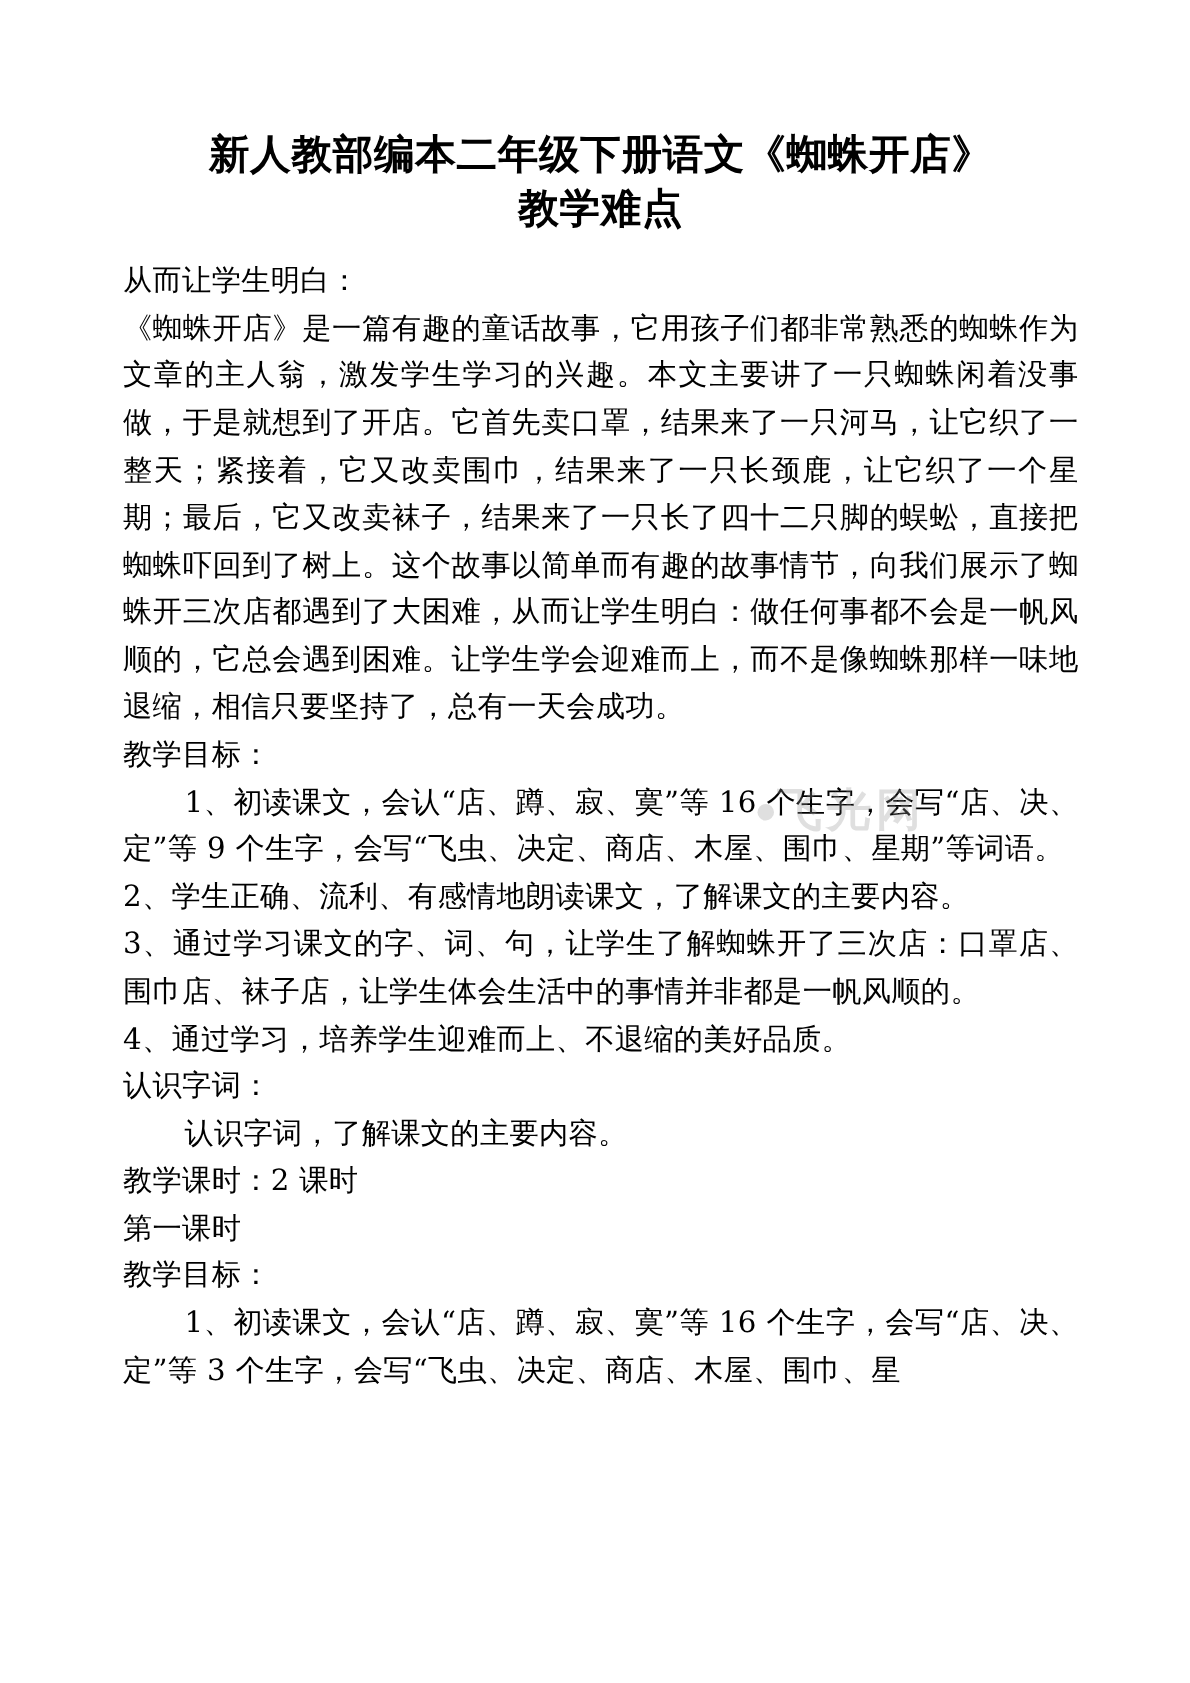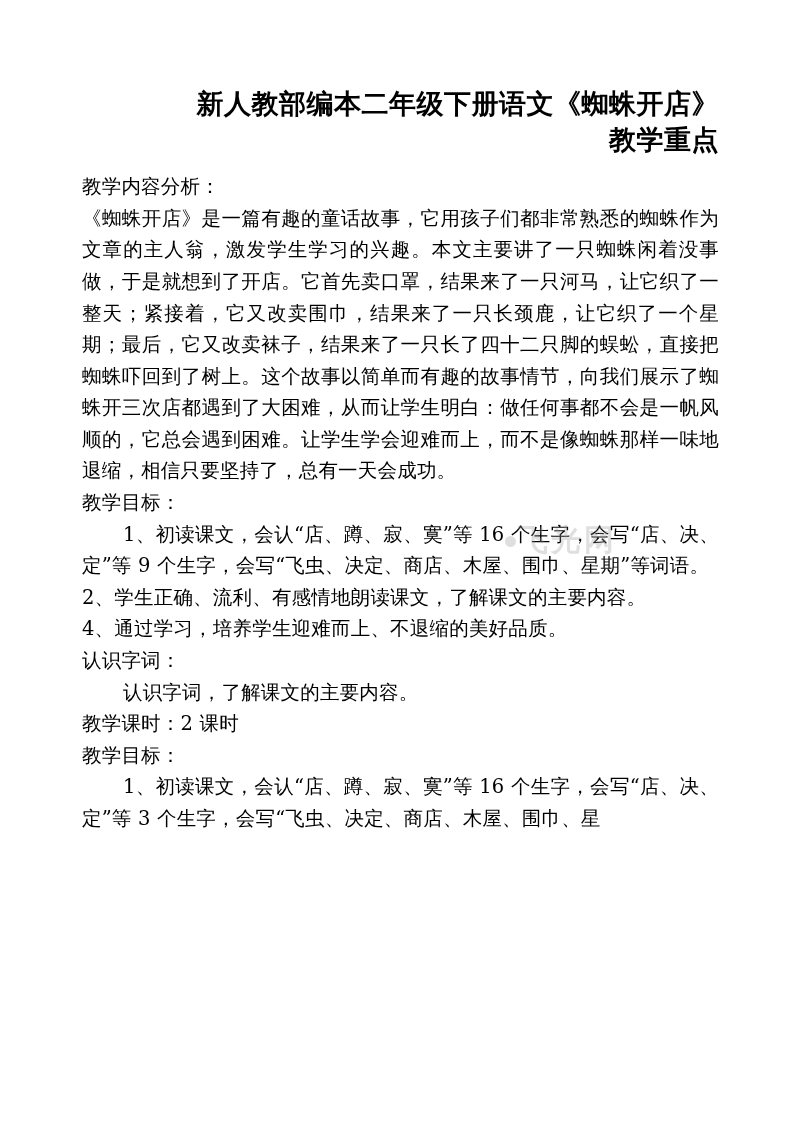--- a/index.html
+++ b/index.html
@@ -18,21 +18,21 @@
   .page {
     position: absolute;
     left: 0;
     top: 0;
     width: 793px;
     height: 1122px;
     box-sizing: border-box;
     padding: 76px 74px 40px 82px;
   }
   .doc-title {
-    text-align: right;
+    text-align: center;
     font-size: 27px;
     line-height: 1.32;
     font-weight: 700;
     letter-spacing: 0.5px;
     margin: 10px 0 14px 0;
     font-family: "DejaVu Serif", "Liberation Serif", serif;
   }
   .body-text {
     font-size: 19.5px;
     line-height: 1.62;
@@ -68,33 +68,35 @@
     vertical-align: middle;
   }
 </style>
 </head>
 <body>
 
 <div class="page">
 
   <div class="doc-title">
     <div>新人教部编本二年级下册语文《蜘蛛开店》</div>
-    <div>教学重点</div>
+    <div>教学难点</div>
   </div>
 
   <div class="body-text">
-    <p class="para">教学内容分析：</p>
+    <p class="para">从而让学生明白：</p>
     <p class="para">《蜘蛛开店》是一篇有趣的童话故事，它用孩子们都非常熟悉的蜘蛛作为文章的主人翁，激发学生学习的兴趣。本文主要讲了一只蜘蛛闲着没事做，于是就想到了开店。它首先卖口罩，结果来了一只河马，让它织了一整天；紧接着，它又改卖围巾，结果来了一只长颈鹿，让它织了一个星期；最后，它又改卖袜子，结果来了一只长了四十二只脚的蜈蚣，直接把蜘蛛吓回到了树上。这个故事以简单而有趣的故事情节，向我们展示了蜘蛛开三次店都遇到了大困难，从而让学生明白：做任何事都不会是一帆风顺的，它总会遇到困难。让学生学会迎难而上，而不是像蜘蛛那样一味地退缩，相信只要坚持了，总有一天会成功。</p>
     <p class="para">教学目标：</p>
     <p class="para indent">1、初读课文，会认“店、蹲、寂、寞”等 16 个生字，会写“店、决、定”等 9 个生字，会写“飞虫、决定、商店、木屋、围巾、星期”等词语。</p>
     <p class="para">2、学生正确、流利、有感情地朗读课文，了解课文的主要内容。</p>
+    <p class="para">3、通过学习课文的字、词、句，让学生了解蜘蛛开了三次店：口罩店、围巾店、袜子店，让学生体会生活中的事情并非都是一帆风顺的。</p>
     <p class="para">4、通过学习，培养学生迎难而上、不退缩的美好品质。</p>
     <p class="para">认识字词：</p>
     <p class="para indent">认识字词，了解课文的主要内容。</p>
     <p class="para">教学课时：2 课时</p>
+    <p class="para">第一课时</p>
     <p class="para">教学目标：</p>
     <p class="para indent">1、初读课文，会认“店、蹲、寂、寞”等 16 个生字，会写“店、决、定”等 3 个生字，会写“飞虫、决定、商店、木屋、围巾、星</p>
   </div>
 
   <div class="watermark">
     <span class="dot"></span><span>飞光网</span>
   </div>
 
 </div>
 

